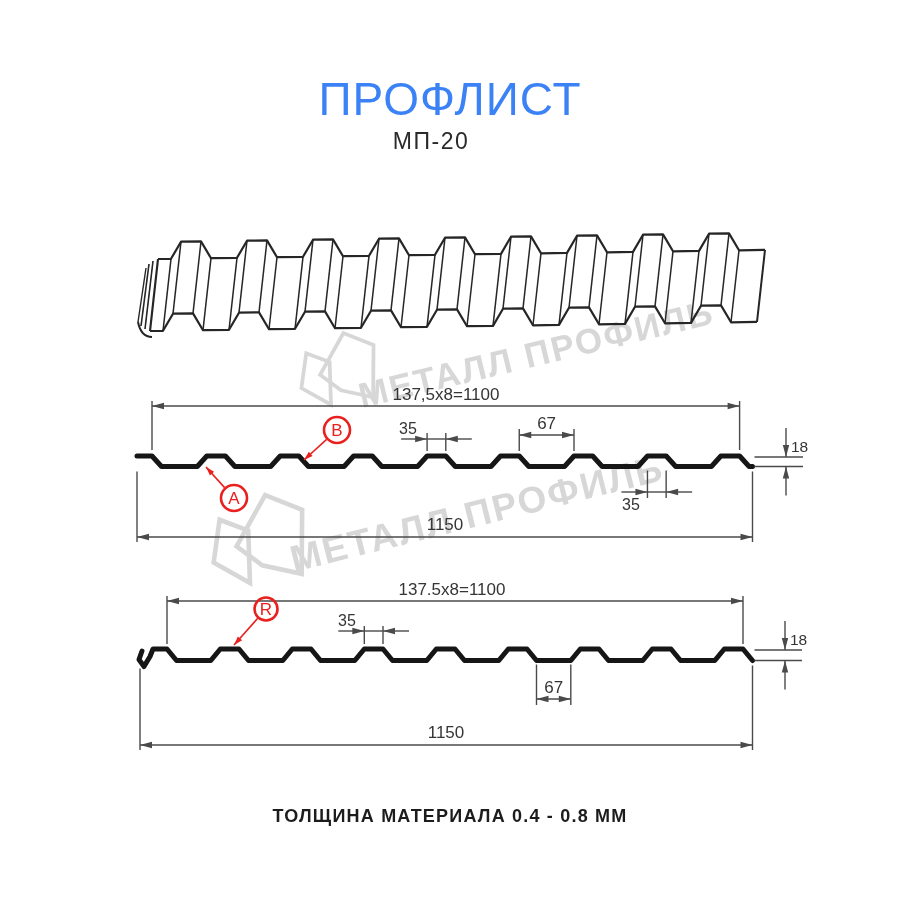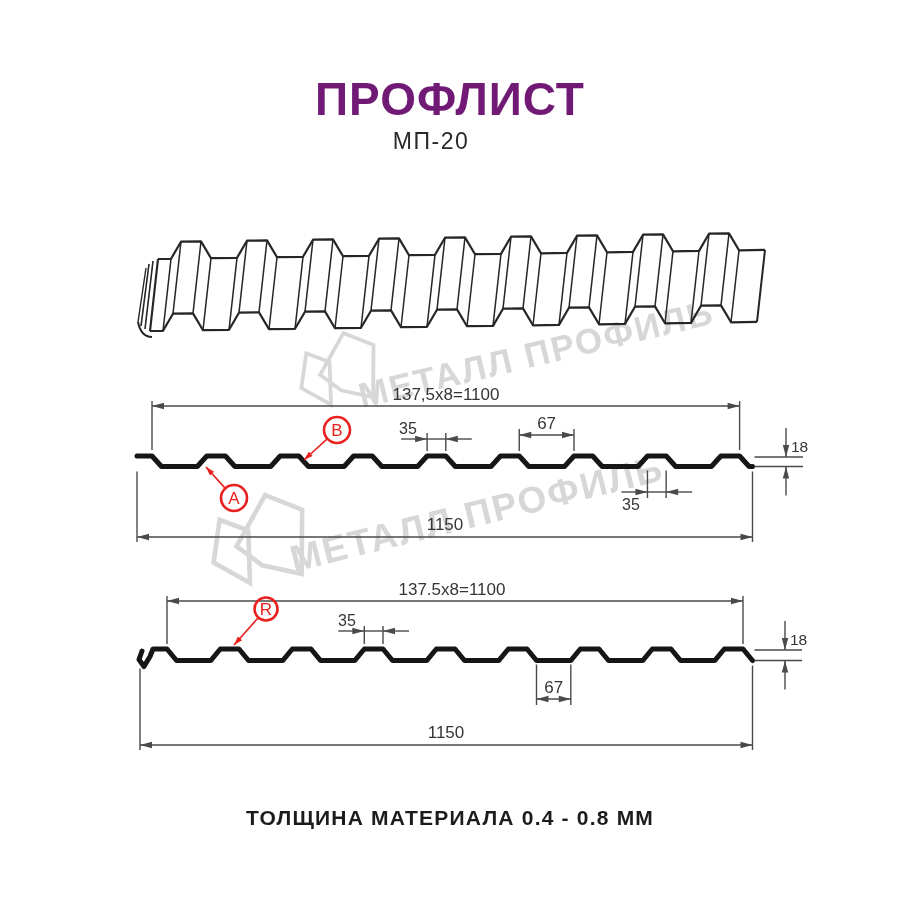--- a/index.html
+++ b/index.html
@@ -1,23 +1,23 @@
 <!DOCTYPE html>
 <html><head>
 <meta charset="utf-8">
 <style>
   html,body{margin:0;padding:0;background:#fff;}
   .page{position:relative;width:900px;height:900px;background:#ffffff;overflow:hidden;
         font-family:"Liberation Sans",sans-serif;}
   .title{position:absolute;top:72px;left:0;width:900px;text-align:center;
-         font-size:46px;font-weight:bold;letter-spacing:1px;color:#701a75;}
+         font-size:46px;font-weight:normal;letter-spacing:1px;color:#3b82f6;}
   .subtitle{position:absolute;top:128px;left:0;width:862px;text-align:center;
          font-size:23px;font-weight:normal;letter-spacing:1.5px;color:#2a2a2a;}
   .footnote{position:absolute;top:806px;left:0;width:900px;text-align:center;
-         font-size:21px;font-weight:bold;letter-spacing:1.2px;color:#1c1c1c;}
+         font-size:18px;font-weight:bold;letter-spacing:1.2px;color:#1c1c1c;}
   svg{position:absolute;left:0;top:0;}
   svg text{font-family:"Liberation Sans",sans-serif;}
 </style>
 </head>
 <body>
 
 <div class="page">
   <div class="title">ПРОФЛИСТ</div>
   <div class="subtitle">МП-20</div>
 

